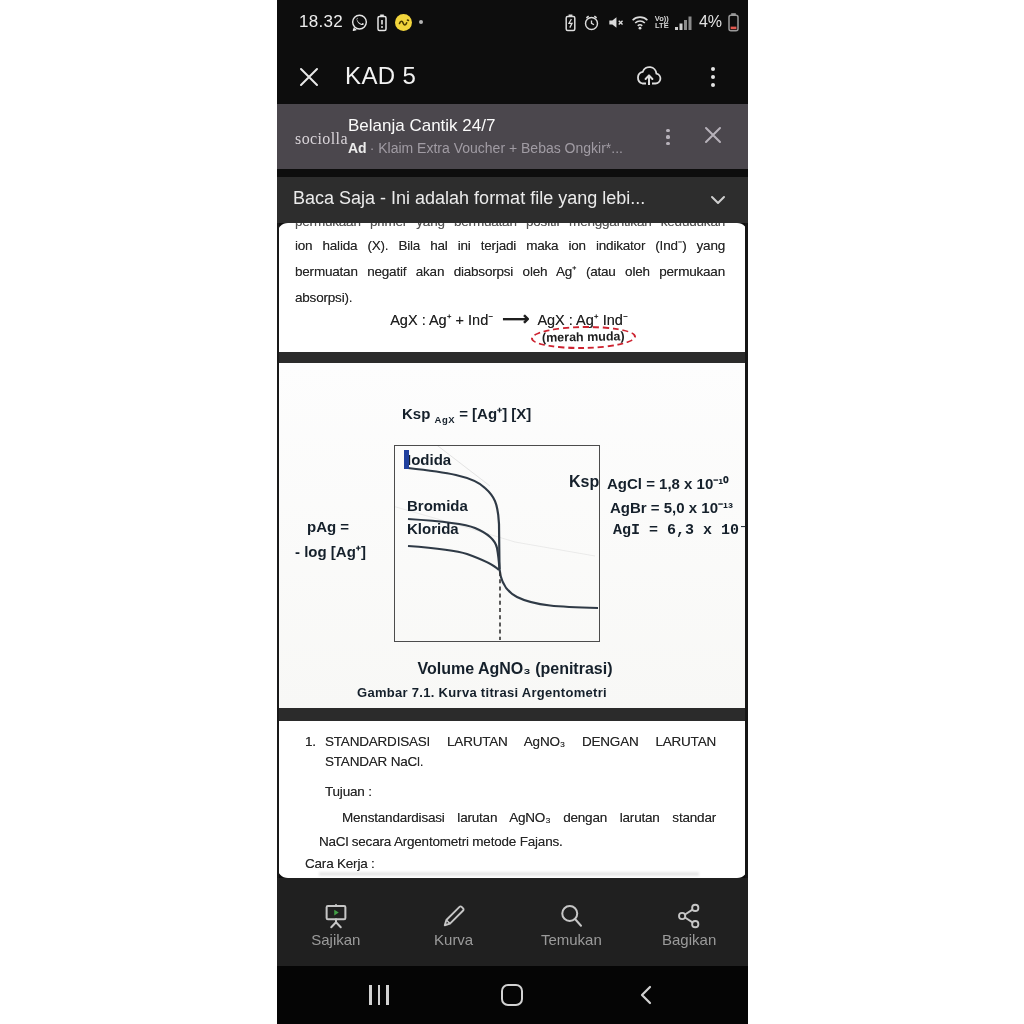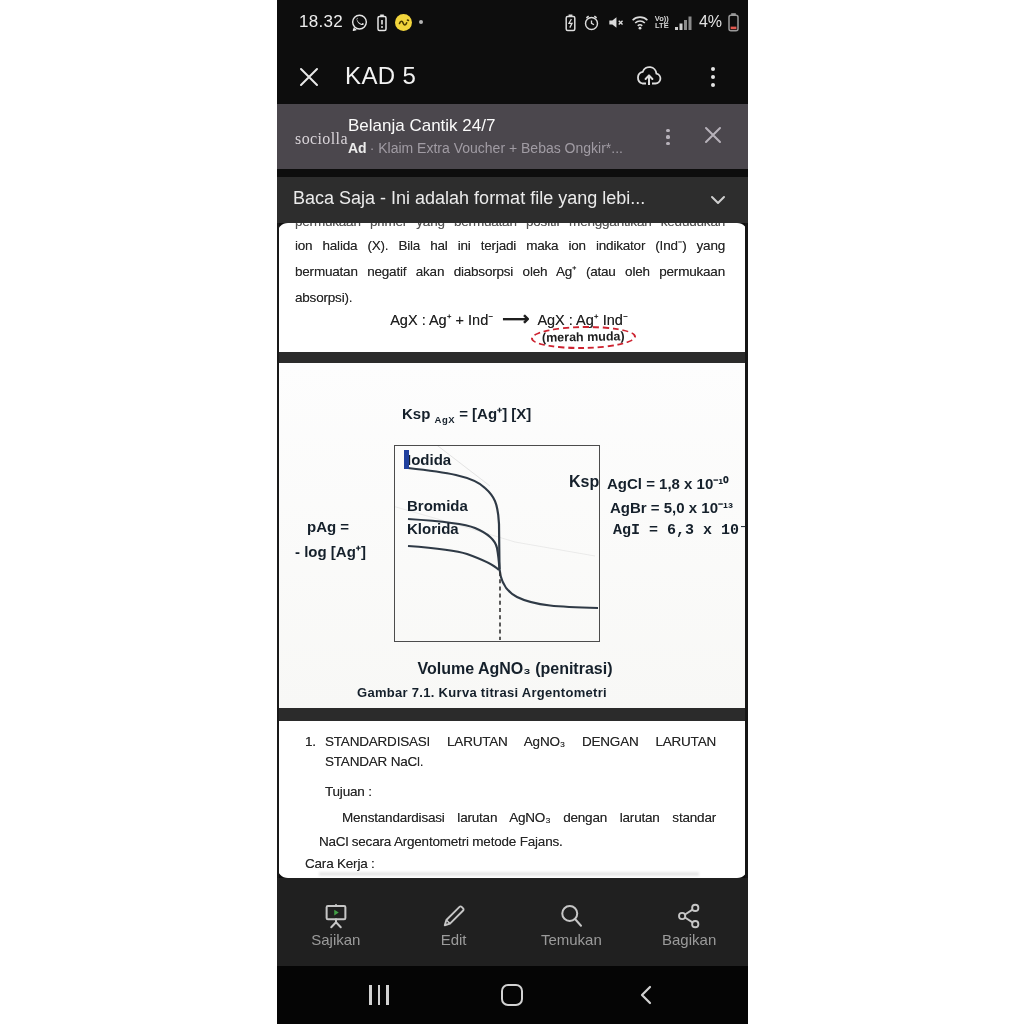--- a/index.html
+++ b/index.html
@@ -284,21 +284,21 @@
       </span>
       <span class="tool-label">Sajikan</span>
     </div>
     <div class="tool">
       <span>
         <svg width="30" height="30" viewBox="0 0 24 24">
             <path d="M4.6 19.4 l1.3-4.2 L16.4 4.7 a1.2 1.2 0 0 1 1.7 0 l1.2 1.2 a1.2 1.2 0 0 1 0 1.7 L8.8 18.1 z" fill="none" stroke="#c6c6c6" stroke-width="1.5" stroke-linejoin="round"></path>
             <path d="M5.9 15.2 L8.8 18.1" stroke="#c6c6c6" stroke-width="1.2"></path>
           </svg>
       </span>
-      <span class="tool-label">Edit</span>
+      <span class="tool-label">Kurva</span>
     </div>
     <div class="tool">
       <span>
         <svg width="30" height="30" viewBox="0 0 24 24">
             <circle cx="11" cy="10" r="6" fill="none" stroke="#c6c6c6" stroke-width="1.6"></circle>
             <path d="M15.4 14.6 L20 19.8" stroke="#c6c6c6" stroke-width="1.6" stroke-linecap="round"></path>
           </svg>
       </span>
       <span class="tool-label">Temukan</span>
     </div>

